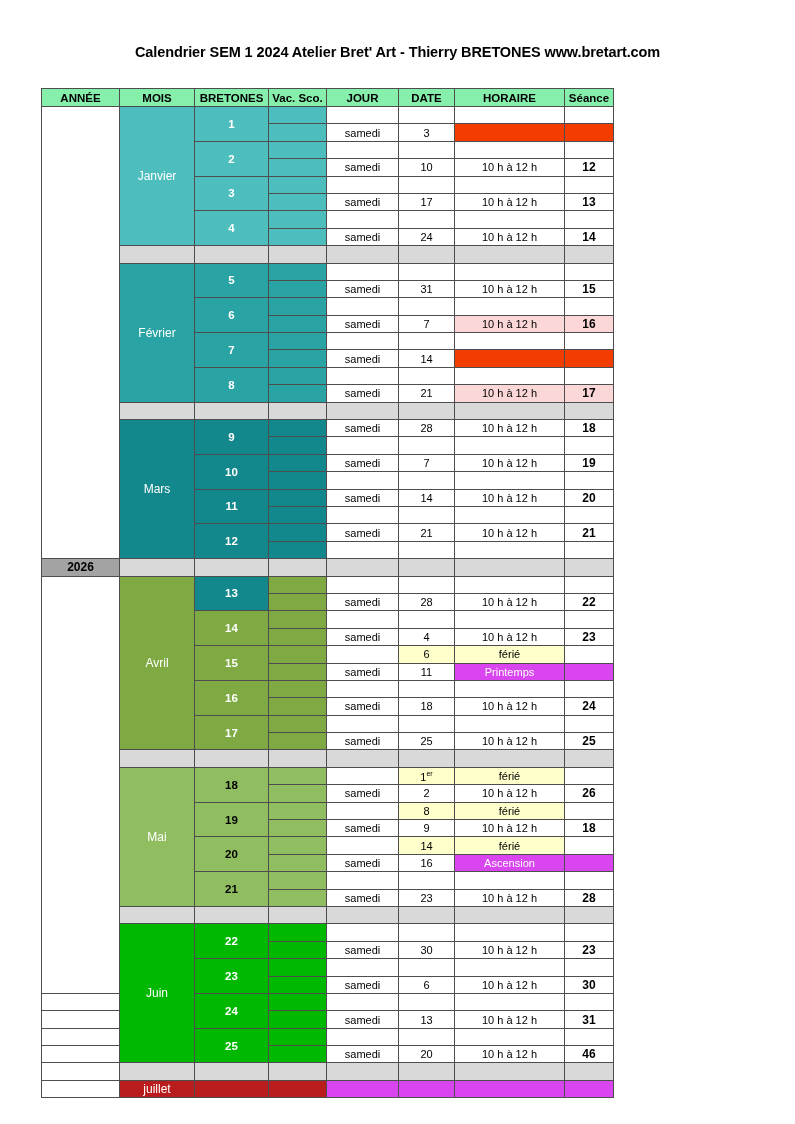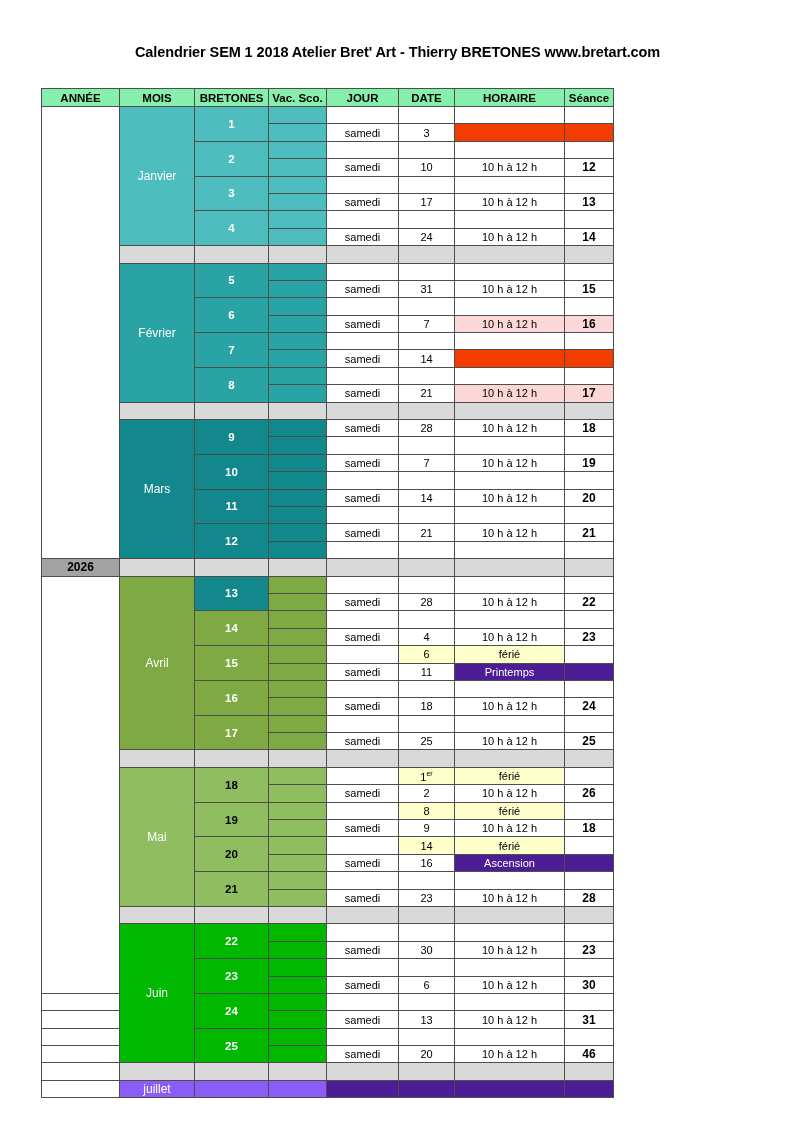--- a/index.html
+++ b/index.html
@@ -68,37 +68,37 @@
   .weekcell.dark{color:#000000;}
   .vaccell{border:1px solid #2b2b2b;}
 
   
   .m-janvier{background:#4dbdbd;}
   .m-fevrier{background:#29a3a3;}
   .m-mars{background:#13888c;}
   .m-avril{background:#7faa43;}
   .m-mai{background:#8fbd60;}
   .m-juin{background:#00b800;}
-  .m-juillet{background:#8b5cf6;}
+  .m-juillet{background:#b91c1c;}
 
   .orange{background:#f23c00;}
-  .red{background:#4c1d95;color:#ffffff;}
+  .red{background:#d946ef;color:#ffffff;}
   .pink{background:#fbd7d7;}
   .yellow{background:#ffffcc;}
 
   .b{font-weight:bold;font-size:12px;}
   .annee-lbl{font-weight:bold;font-size:12px;background:#a3a3a3;}
   sup{font-size:7px;vertical-align:super;}
 </style>
 </head>
 <body>
 
 <div id="page">
 
-  <div id="title">Calendrier SEM 1 2018 Atelier Bret' Art - Thierry BRETONES www.bretart.com</div>
+  <div id="title">Calendrier SEM 1 2024 Atelier Bret' Art - Thierry BRETONES www.bretart.com</div>
 
   <table class="cal">
     <colgroup>
       <col class="c-annee">
         <col class="c-mois">
         <col class="c-sem">
         <col class="c-vac">
       <col class="c-jour">
         <col class="c-date">
         <col class="c-hor">

